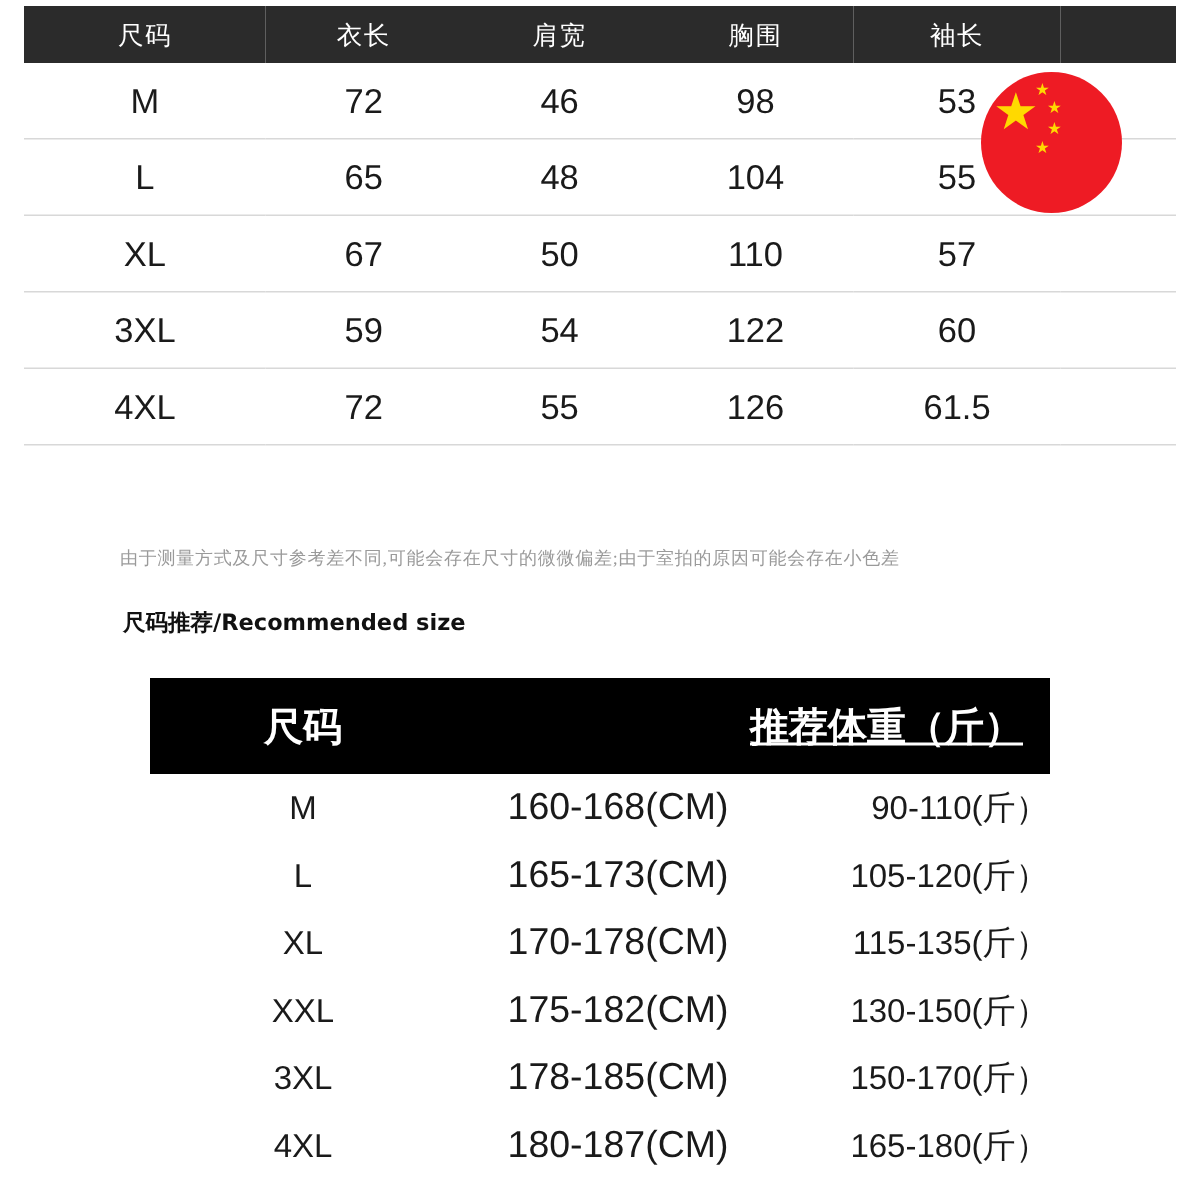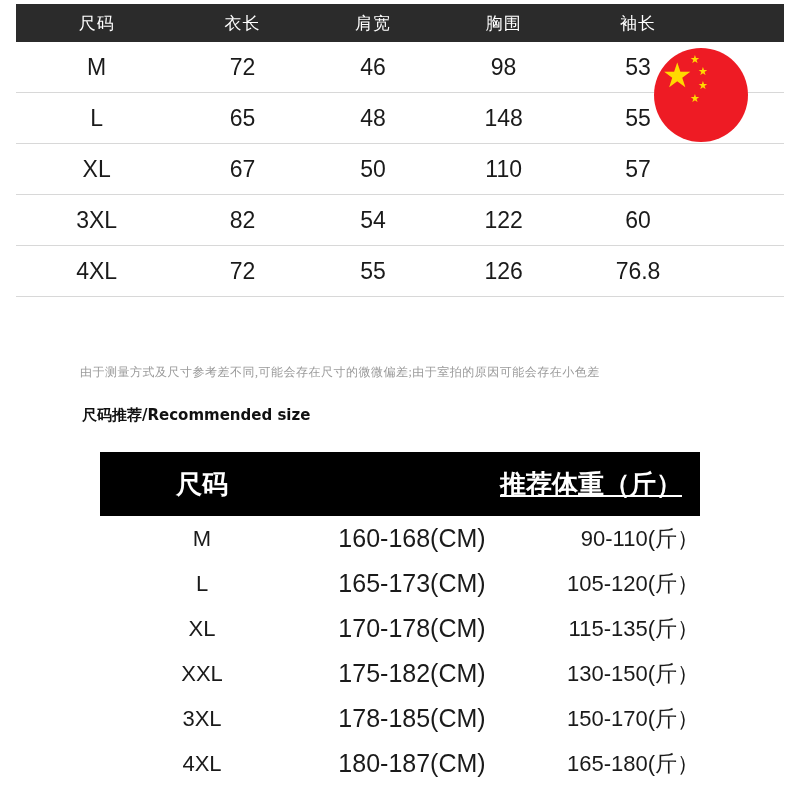--- a/index.html
+++ b/index.html
@@ -186,46 +186,46 @@
         <td>72</td>
         <td>46</td>
         <td>98</td>
         <td>53</td>
         <td></td>
       </tr>
       <tr>
         <td>L</td>
         <td>65</td>
         <td>48</td>
-        <td>148</td>
+        <td>104</td>
         <td>55</td>
         <td></td>
       </tr>
       <tr>
         <td>XL</td>
         <td>67</td>
         <td>50</td>
         <td>110</td>
         <td>57</td>
         <td></td>
       </tr>
       <tr>
         <td>3XL</td>
-        <td>82</td>
+        <td>59</td>
         <td>54</td>
         <td>122</td>
         <td>60</td>
         <td></td>
       </tr>
       <tr>
         <td>4XL</td>
         <td>72</td>
         <td>55</td>
         <td>126</td>
-        <td>76.8</td>
+        <td>61.5</td>
         <td></td>
       </tr>
     </tbody>
   </table>
 
   <div class="flag-badge">
     <span class="star s-big">★</span>
     <span class="star s1">★</span>
     <span class="star s2">★</span>
     <span class="star s3">★</span>

